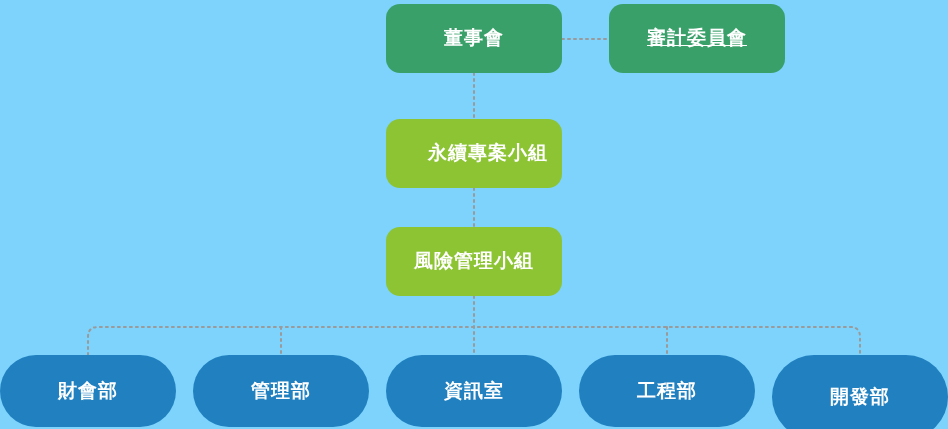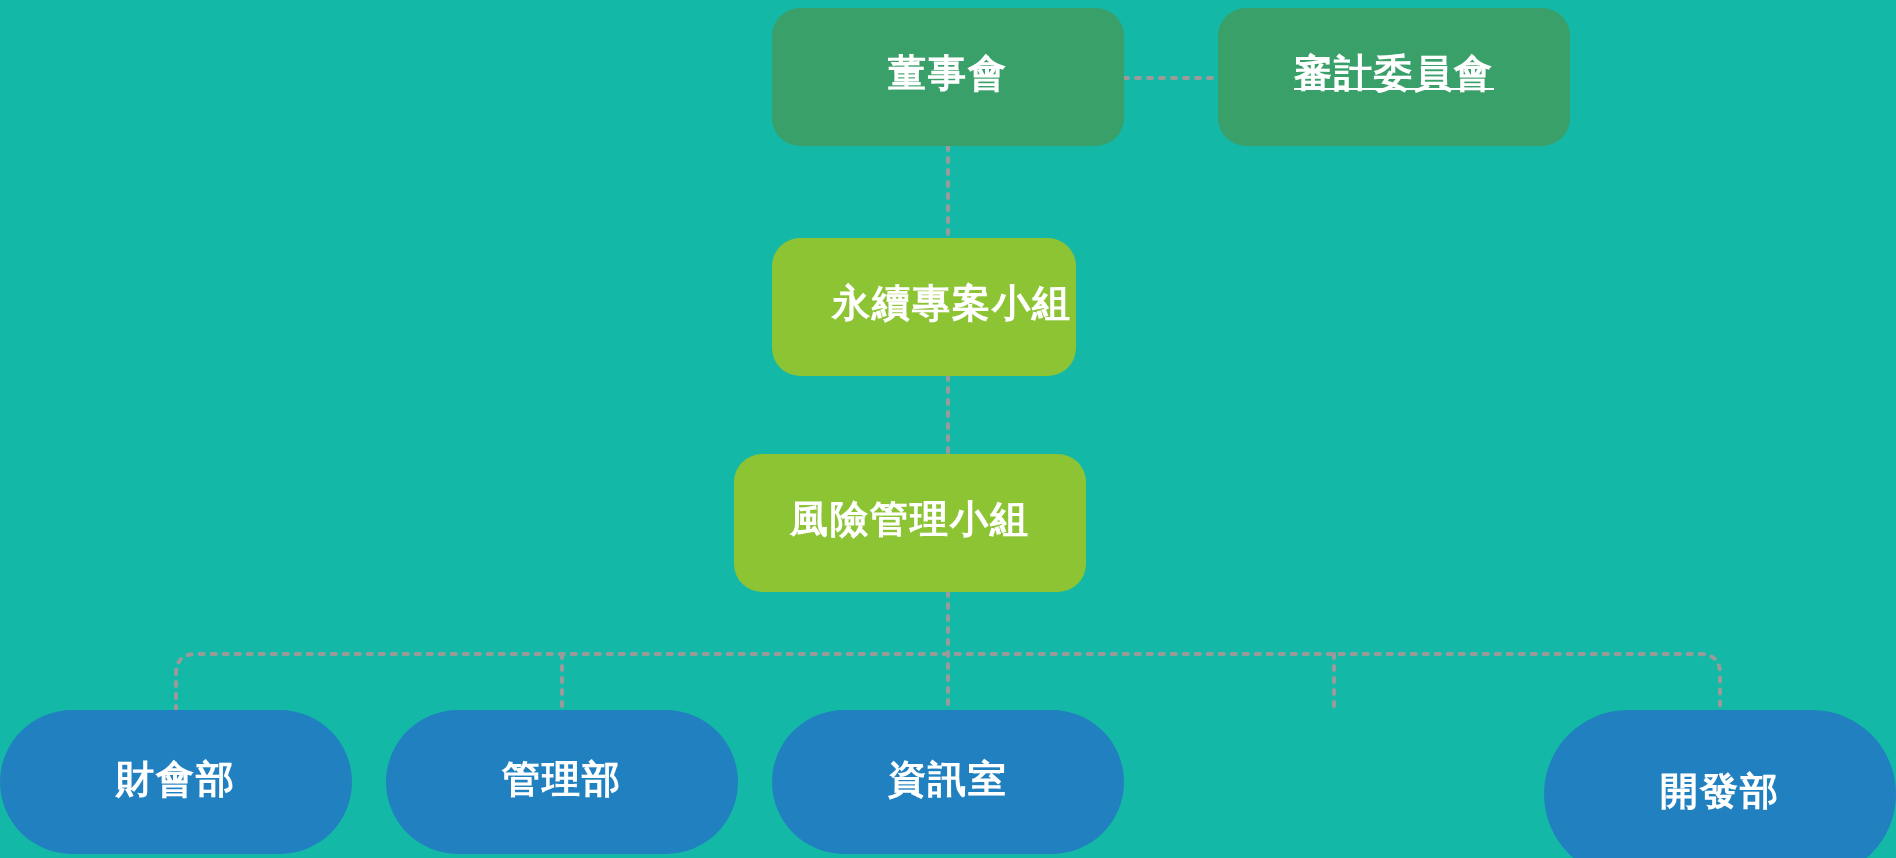--- a/index.html
+++ b/index.html
@@ -7,21 +7,21 @@
     padding: 0;
     background: #ffffff;
   }
   body {
     font-family: "Liberation Sans", sans-serif;
   }
   #org-chart {
     position: relative;
     width: 948px;
     height: 429px;
-    background: #14b8a6;
+    background: #7dd3fc;
     overflow: hidden;
   }
   .node {
     position: absolute;
     display: flex;
     align-items: center;
     justify-content: center;
     color: #ffffff;
     font-size: 19px;
     font-weight: bold;
@@ -76,38 +76,41 @@
   </svg>
 
   <div class="node board" style="left:386px; top:4px; width:176px; height:69px;">
     <span>董事會</span>
   </div>
 
   <div class="node committee" style="left:609px; top:4px; width:176px; height:69px;text-decoration:underline;">
     <span>審計委員會</span>
   </div>
 
-  <div class="node green-team" style="left:386px; top:119px; width:152px; height:69px;padding-left:28px;">
+  <div class="node green-team" style="left:386px; top:119px; width:176px; height:69px;padding-left:28px;">
     <span>永續專案小組</span>
   </div>
 
-  <div class="node green-team" style="left:367px; top:227px; width:176px; height:69px;">
+  <div class="node green-team" style="left:386px; top:227px; width:176px; height:69px;">
     <span>風險管理小組</span>
   </div>
 
   <div class="node dept" style="left:0px; top:355px; width:176px; height:72px;">
     <span>財會部</span>
   </div>
 
   <div class="node dept" style="left:386px; top:355px; width:176px; height:72px;">
     <span>資訊室</span>
   </div>
 
   <div class="node dept" style="left:193px; top:355px; width:176px; height:72px;">
     <span>管理部</span>
   </div>
 
+  <div class="node dept" style="left:579px; top:355px; width:176px; height:72px;">
+    <span>工程部</span>
+  </div>
 
   <div class="node dept" style="left:772px; top:355px; width:176px; height:84px;">
     <span>開發部</span>
   </div>
 
 </div>
 
 </body></html>

